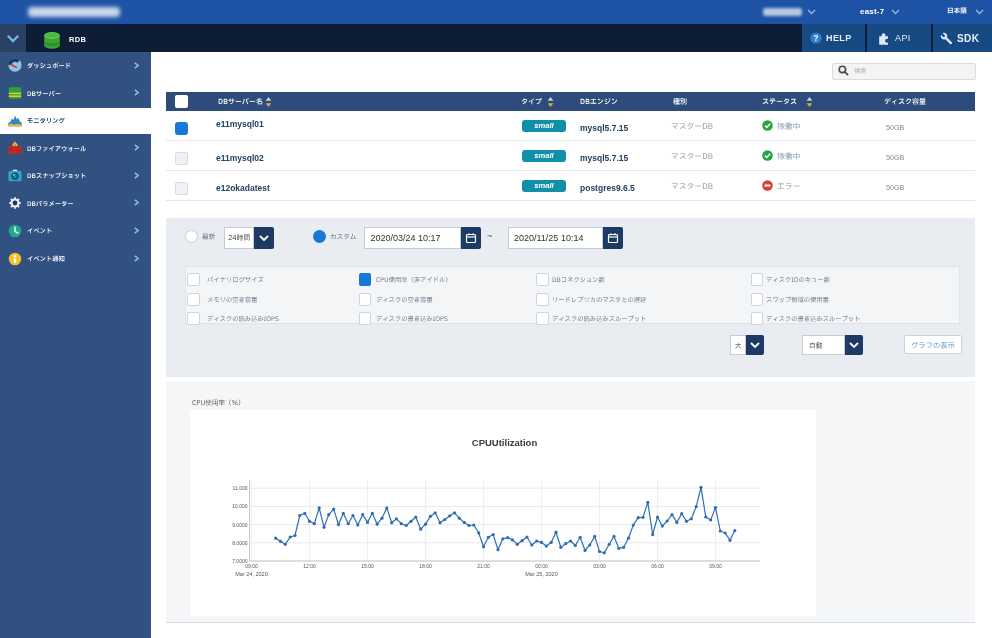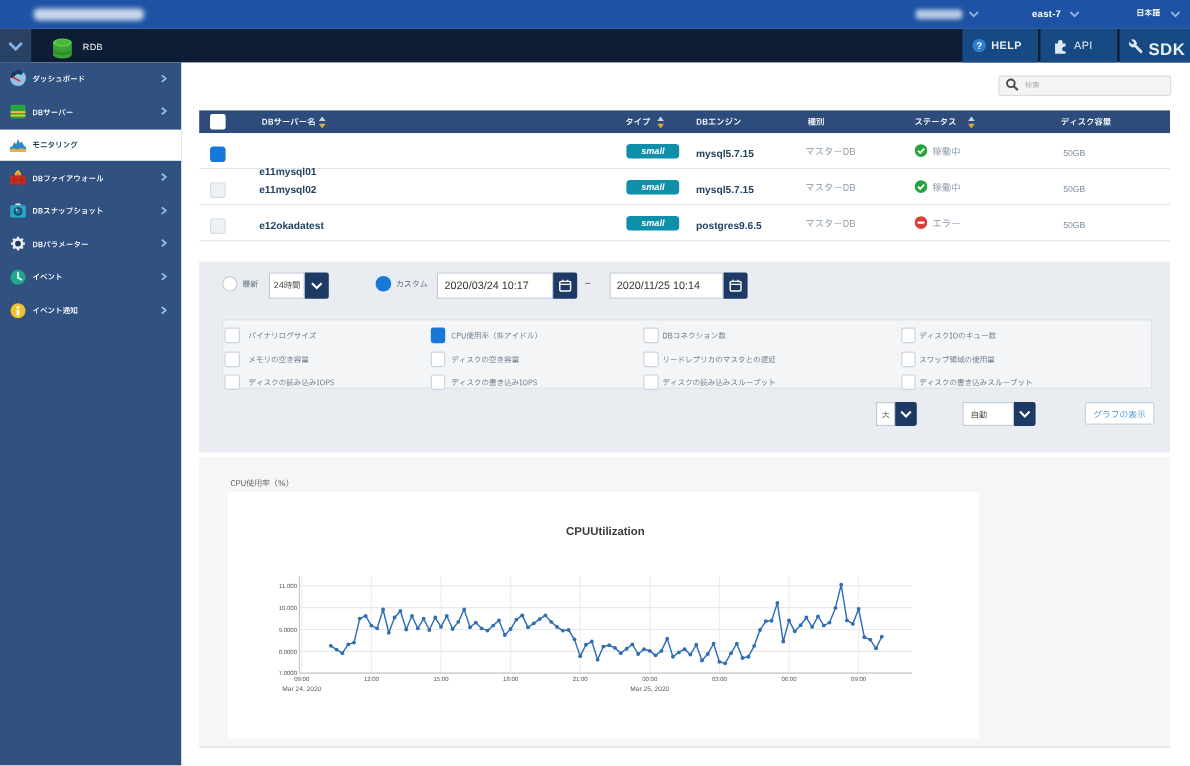--- a/index.html
+++ b/index.html
@@ -34,37 +34,37 @@
 <div class="ab" style="left:0;top:24px;width:26px;height:28px;background:#2a4166"></div>
 <svg class="ab" style="left:7px;top:35px" width="12" height="8" viewBox="0 0 12 8">
     <path d="M1.5 1.5 L6 6 L10.5 1.5" stroke="#7db3e8" stroke-width="2.4" fill="none" stroke-linecap="round"></path>
   </svg>
 <svg class="ab" style="left:43px;top:31px" width="18" height="19" viewBox="0 0 18 19">
   <path d="M1.2 4.5 L1.2 14.5 A7.8 3.3 0 0 0 16.8 14.5 L16.8 4.5 Z" fill="#3da336"></path>
   <path d="M1.2 9.2 A7.8 3.3 0 0 0 16.8 9.2 L16.8 11.8 A7.8 3.3 0 0 1 1.2 11.8 Z" fill="#2c8f2a"></path>
   <ellipse cx="9" cy="4.5" rx="7.8" ry="3.5" fill="#5ec84a"></ellipse>
   <ellipse cx="9" cy="4.2" rx="5.8" ry="2.3" fill="#49b83b"></ellipse>
 </svg>
-<div class="ab" style="left:69px;top:35px;font-size:7.5px;font-weight:normal;color:#fff;letter-spacing:.3px">RDB</div>
+<div class="ab" style="left:69px;top:35px;font-size:7.5px;font-weight:bold;color:#fff;letter-spacing:.3px">RDB</div>
 <div class="ab" style="left:802px;top:24px;width:63px;height:28px;background:#174a82"></div>
 <div class="ab" style="left:867px;top:24px;width:64px;height:28px;background:#174a82"></div>
 <div class="ab" style="left:933px;top:24px;width:59px;height:28px;background:#174a82"></div>
 <svg class="ab" style="left:810px;top:32px" width="12" height="12" viewBox="0 0 12 12">
     <circle cx="6" cy="6" r="5.6" fill="#2d7fd2"></circle>
     <text x="6" y="8.8" font-size="8.2" font-weight="bold" fill="#fff" text-anchor="middle" font-family="Liberation Sans">?</text>
   </svg>
 <div class="ab" style="left:826px;top:33px;font-size:9px;font-weight:bold;color:#e8eef5;letter-spacing:.4px">HELP</div>
 <svg class="ab" style="left:877px;top:31px" width="14" height="14" viewBox="0 0 14 14">
     <path d="M2.2 5.2 h2.6 a2 2 0 1 1 3.6 0 h2.6 v2.8 a2 2 0 1 0 0 3.6 v2.2 h-8.8 z" fill="#dfe8f2"></path>
   </svg>
 <div class="ab" style="left:895px;top:33px;font-size:9px;font-weight:normal;color:#e8eef5;letter-spacing:.4px">API</div>
 <svg class="ab" style="left:940px;top:31px" width="14" height="14" viewBox="0 0 14 14">
     <path transform="scale(-1,1) translate(-14,0)" d="M11.5 2.1 A3.4 3.4 0 0 0 7 6.5 L2.2 11.2 A1.25 1.25 0 0 0 3.9 13 L8.6 8.2 A3.4 3.4 0 0 0 13 3.7 L10.8 5.9 L9.2 5.9 L9.2 4.3 Z" fill="#dfe8f2"></path>
   </svg>
-<div class="ab" style="left:957px;top:33px;font-size:14px;font-weight:bold;color:#e8eef5;letter-spacing:.4px">SDK</div>
+<div class="ab" style="left:957px;top:33px;font-size:10px;font-weight:bold;color:#e8eef5;letter-spacing:.4px">SDK</div>
 
 <div class="ab" style="left:0;top:52px;width:151px;height:586px;background:#315181"></div>
 <div class="ab" style="left:0;top:108px;width:151px;height:26px;background:#fff"></div>
 
 <svg class="ab" style="left:8px;top:58px" width="14" height="14" viewBox="0 0 16 16">
  <circle cx="8" cy="8" r="7.6" fill="#8fc3e8"></circle>
  <path d="M.4 8 A7.6 7.6 0 0 1 13.4 2.6 L10.6 5.4 A3.6 3.6 0 0 0 4.4 8 Z" fill="#1c3a5e"></path>
  <rect x="2.2" y="8.2" width="8.5" height="1.8" rx=".9" fill="#d8392e" transform="rotate(28 6.5 9)"></rect>
 </svg>
 <svg class="ab" style="left:8px;top:86px" width="14" height="14" viewBox="0 0 17 16">
@@ -304,21 +304,21 @@
       <path transform="translate(35.0,7) scale(0.007000,-0.007000)" d="M130 818H870V566H130ZM766 720V755H234V720ZM234 664V628H766V664ZM55 531H945V457H55ZM541 57V17H959V-62H41V17H443V57H93V128H443V165H130V421H870V165H541V128H908V57ZM443 358H231V321H443ZM541 321H769V358H541ZM231 265V227H443V265ZM541 227H769V265H541Z"></path>
     </svg>
   </div>
 
 <div class="ab" style="left:166px;top:111px;width:809px;height:29px;background:#fff;border-bottom:1px solid #e3e7eb"></div>
 <div class="ab" style="left:166px;top:141px;width:809px;height:29px;background:#fff;border-bottom:1px solid #e3e7eb"></div>
 <div class="ab" style="left:166px;top:171px;width:809px;height:29px;background:#fff;border-bottom:1px solid #e3e7eb"></div>
 <div class="ab" style="left:175px;top:122px;width:12.5px;height:12.5px;background:#1878d8;border-radius:3px"></div>
 <div class="ab" style="left:175px;top:152px;width:12.5px;height:12.5px;background:#eef2f6;border:1px solid #d7dde3;border-radius:2px;box-sizing:border-box"></div>
 <div class="ab" style="left:175px;top:182px;width:12.5px;height:12.5px;background:#eef2f6;border:1px solid #d7dde3;border-radius:2px;box-sizing:border-box"></div>
-<div class="ab" style="left:216px;top:138px;font-size:8.5px;font-weight:bold;color:#23425f">e11mysql01</div>
+<div class="ab" style="left:216px;top:119px;font-size:8.5px;font-weight:bold;color:#23425f">e11mysql01</div>
 <div class="ab" style="left:216px;top:153px;font-size:8.5px;font-weight:bold;color:#23425f">e11mysql02</div>
 <div class="ab" style="left:216px;top:183px;font-size:8.5px;font-weight:bold;color:#23425f">e12okadatest</div>
 <div class="ab" style="left:522px;top:120px;width:44px;height:12px;background:#1090a8;border-radius:3px;color:#fff;font-size:7.6px;font-weight:bold;font-style:italic;text-align:center;line-height:12px">small</div>
 <div class="ab" style="left:522px;top:150px;width:44px;height:12px;background:#1090a8;border-radius:3px;color:#fff;font-size:7.6px;font-weight:bold;font-style:italic;text-align:center;line-height:12px">small</div>
 <div class="ab" style="left:522px;top:180px;width:44px;height:12px;background:#1090a8;border-radius:3px;color:#fff;font-size:7.6px;font-weight:bold;font-style:italic;text-align:center;line-height:12px">small</div>
 <div class="ab" style="left:580px;top:123px;font-size:8.5px;font-weight:bold;color:#23425f">mysql5.7.15</div>
 <div class="ab" style="left:580px;top:153px;font-size:8.5px;font-weight:bold;color:#23425f">mysql5.7.15</div>
 <div class="ab" style="left:580px;top:183px;font-size:8.5px;font-weight:bold;color:#23425f">postgres9.6.5</div>
 <div class="jt" style="left:671px;top:121px">
     <svg width="42" height="11" viewBox="0 0 42 11" style="display:block" fill="#7d8da0">

